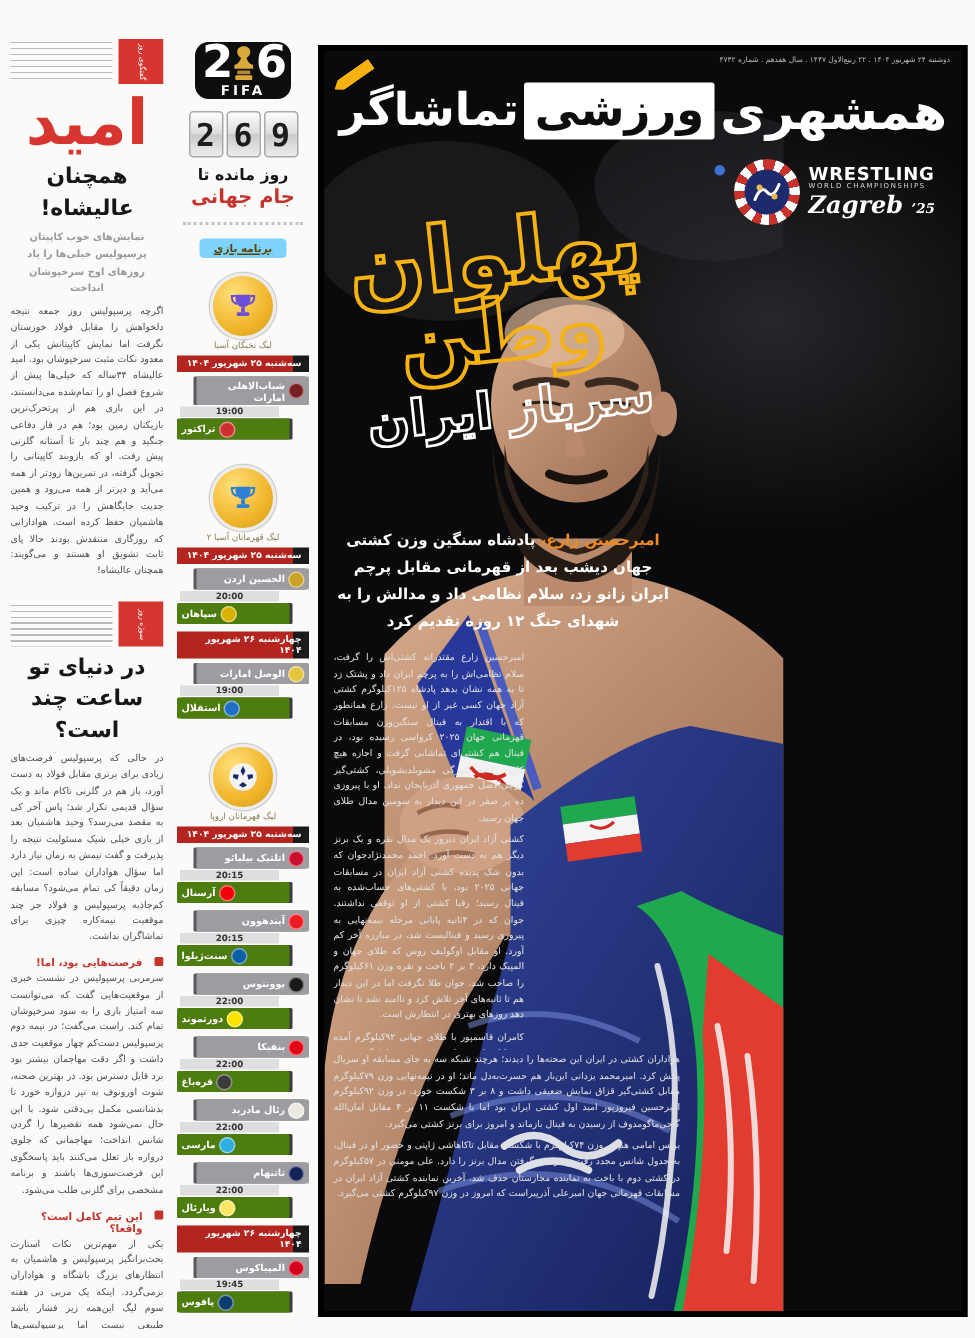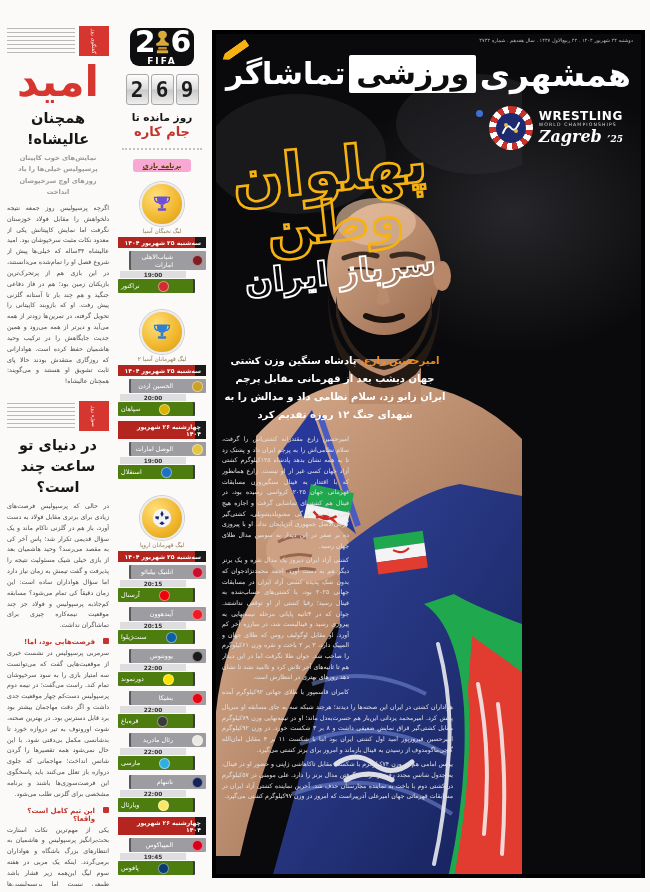--- a/index.html
+++ b/index.html
@@ -30,31 +30,31 @@
   .fifa-digits .d{font-size:30px;font-weight:900;line-height:.9;letter-spacing:-2px;}
   .fifa-word{font-size:9px;font-weight:900;letter-spacing:2px;margin-top:1px;}
   .flip{display:flex;gap:2px;justify-content:center;margin:8px 0 6px;direction:ltr;}
   .flip .card{width:21px;height:29px;border:1px solid #a8a8a8;border-radius:3px;
         background:linear-gradient(#fdfdfd,#dcdcdc 49%,#c9c9c9 51%,#ededed);
         font-family:"DejaVu Sans Mono",monospace;font-size:21px;font-weight:bold;color:#1c1c1c;
         display:flex;align-items:center;justify-content:center;}
   .cd-line1{font-size:10.5px;font-weight:900;color:#141414;text-align:center;}
   .cd-line2{font-size:13px;font-weight:900;color:#c4342d;text-align:center;margin-top:1px;}
   .dots{border-top:2px dotted #c3c3c3;margin:9px 4px;}
-  .badge{background:#f9a8d4;color:#5b4300;font-size:7px;font-weight:bold;border-radius:3px;
+  .badge{background:#7dd3fc;color:#5b4300;font-size:7px;font-weight:bold;border-radius:3px;
          padding:2.5px 10px;width:max-content;margin:0 auto 6px;text-decoration:underline;}
   .comp{margin-bottom:8px;}
   .emblem{width:40px;height:40px;border-radius:50%;margin:4px auto 2px;border:2px solid #ececec;
           box-shadow:0 0 0 1px #cfcfcf;display:flex;align-items:center;justify-content:center;
           background:radial-gradient(circle at 35% 30%,#ffe07a,#f0b429 62%,#c99d1e);}
   .comp-name{font-size:5.8px;color:#8a7a55;text-align:center;margin-bottom:3px;}
   .datechip{background:linear-gradient(to left,#1a1a1a 0 12%,#b3251e 12%);color:#fff;font-size:6.1px;
             font-weight:bold;padding:2px 5px;margin:3px 0 3px;text-align:right;}
   .match{margin:2px 0 5px;}
-  .team{display:flex;align-items:center;gap:19px;padding:1.5px 3px;font-size:6.4px;font-weight:normal;
+  .team{display:flex;align-items:center;gap:2px;padding:1.5px 3px;font-size:6.4px;font-weight:bold;
         color:#fff;border-radius:1px;min-height:9px;}
   .team.home{background:#9d9da1;margin-left:13px;box-shadow:-2px 0 0 #58585c;}
   .team.away{background:#4d7c0f;margin-right:13px;flex-direction:row-reverse;justify-content:flex-start;
              box-shadow:2px 0 0 #3c3c40;}
   .crest{width:9px;height:9px;border-radius:50%;border:1px solid rgba(255,255,255,.45);flex:none;background:#888;}
   .time{margin:1px 20px 1px 2px;background:#dedee0;color:#333;font-size:5.8px;font-weight:bold;
         text-align:center;padding:.5px 0;direction:ltr;}
 
   
   .mainbox{position:absolute;left:212px;top:30px;width:433px;height:848px;background:#0a0a0c;
@@ -157,21 +157,21 @@
         <span class="d">6</span>
       </div>
       <div class="fifa-word">FIFA</div>
     </div>
     <div class="flip">
       <span class="card">2</span>
       <span class="card">6</span>
       <span class="card">9</span>
     </div>
     <div class="cd-line1">روز مانده تا</div>
-    <div class="cd-line2">جام کاره</div>
+    <div class="cd-line2">جام جهانی</div>
     <div class="dots"></div>
     <div class="badge">برنامه بازی</div>
 
     <div class="comp">
       <div class="emblem">
         <svg width="20" height="20" viewBox="0 0 24 24">
             <path d="M6 3h12v3c0 4.2-2.5 7-6 7s-6-2.8-6-7V3z" fill="#6b4fd8"></path>
             <path d="M6 4H3c0 4 1.6 6 4.4 6.4M18 4h3c0 4-1.6 6-4.4 6.4" stroke="#6b4fd8" fill="none" stroke-width="1.6"></path>
             <rect x="10.5" y="13" width="3" height="4" fill="#6b4fd8"></rect>
             <rect x="7" y="17" width="10" height="3" rx="1" fill="#6b4fd8"></rect>

